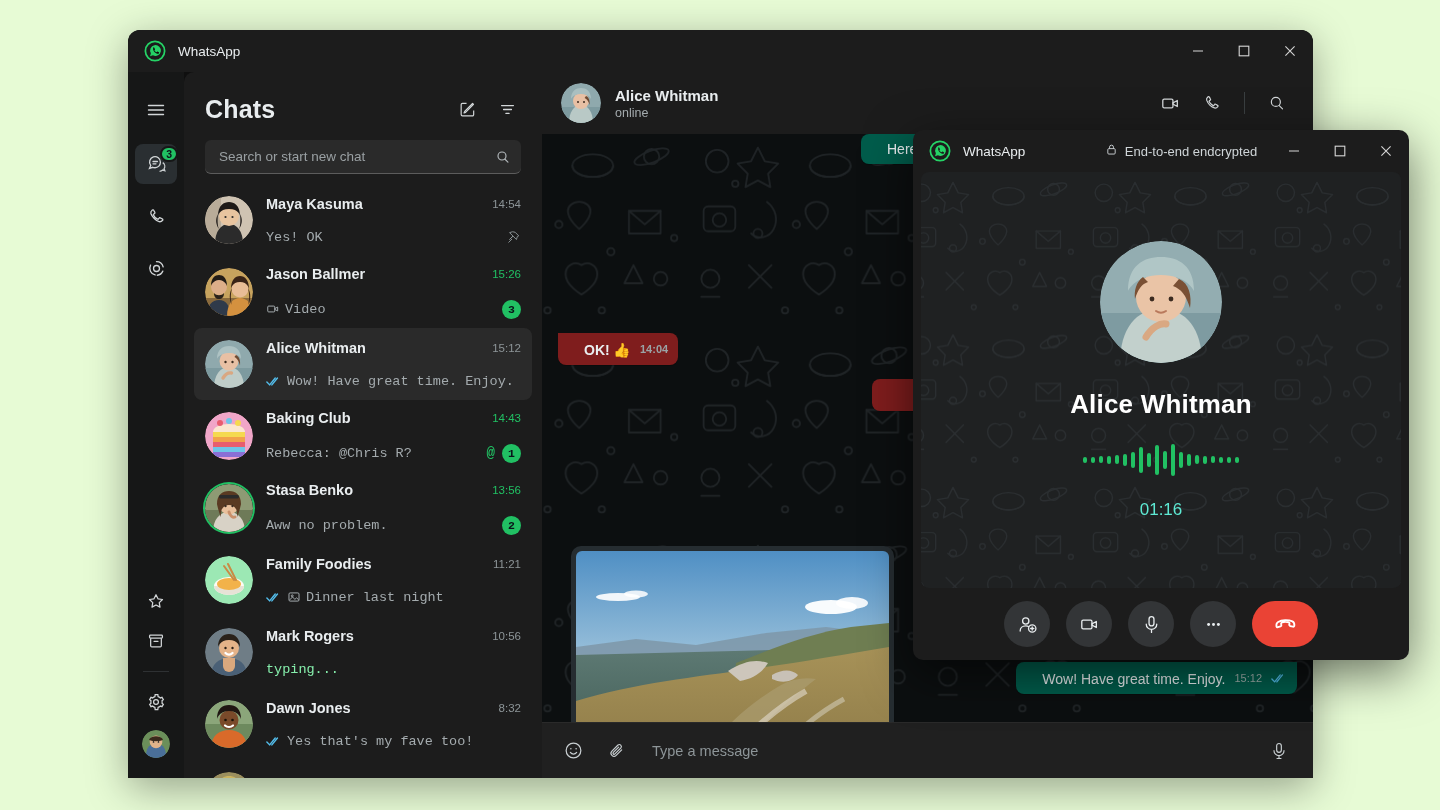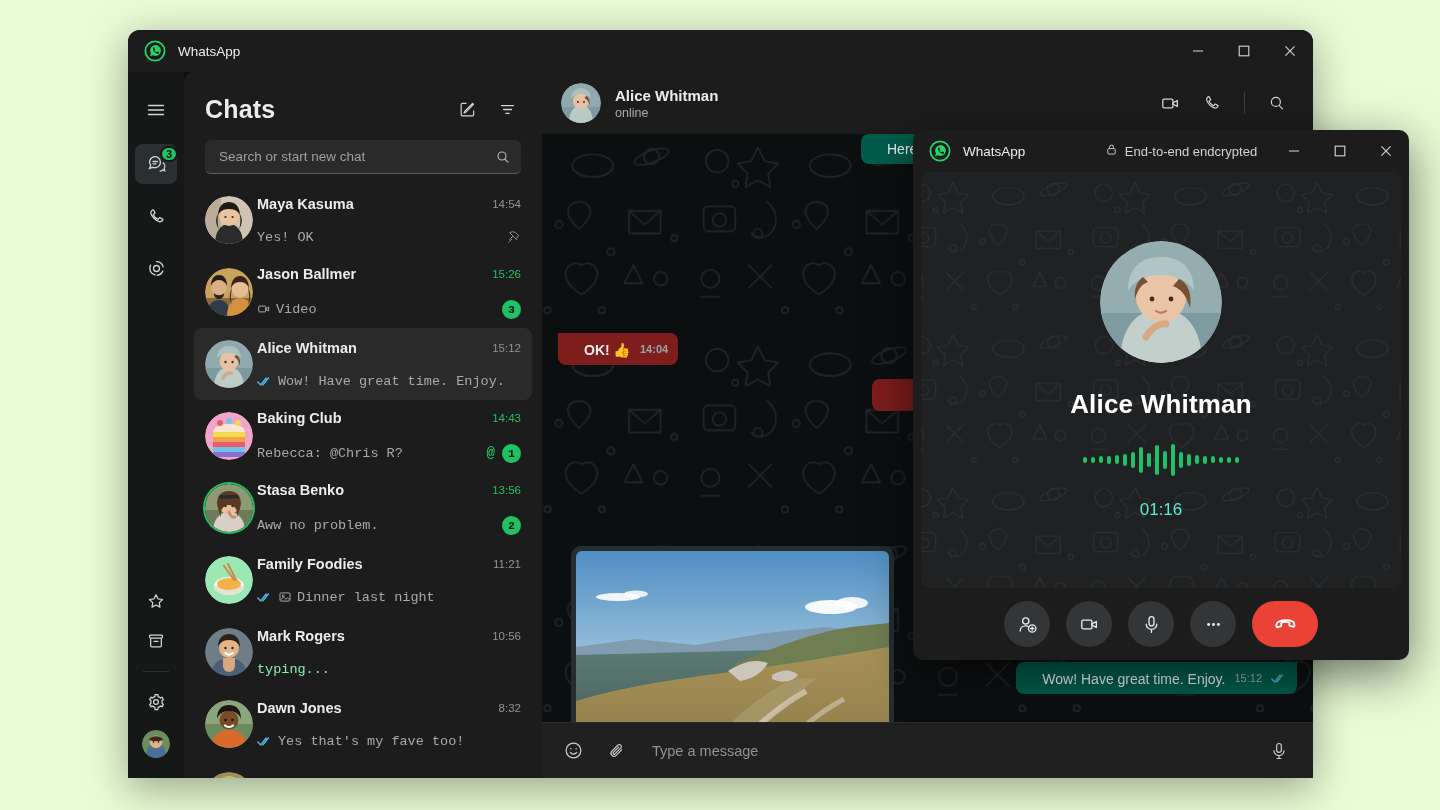--- a/index.html
+++ b/index.html
@@ -96,21 +96,21 @@
   }
   .search-box input {
     flex: 1; background: transparent; border: 0; outline: 0;
     color: #e9edef; font-size: 13.5px; font-family: inherit;
   }
   .search-box input::placeholder { color: #9aa0a3; }
   .search-ico { color: #b5bbbe; display:flex; }
 
   .chat-list { flex: 1; overflow: hidden; padding: 0 10px; }
   .chat-item {
-    display: flex; align-items: center; gap: 4px;
+    display: flex; align-items: center; gap: 13px;
     height: 72px; padding: 0 11px; border-radius: 8px;
   }
   .chat-item.selected { background: #2a2a2a; }
   .ci-avatar {
     width: 48px; height: 48px; border-radius: 50%; flex: 0 0 48px;
     overflow: hidden; position: relative;
   }
   .ci-avatar.ringed { box-shadow: 0 0 0 2px #21c063; }
   .ci-body { flex: 1; min-width: 0; }
   .ci-row { display: flex; align-items: center; }

